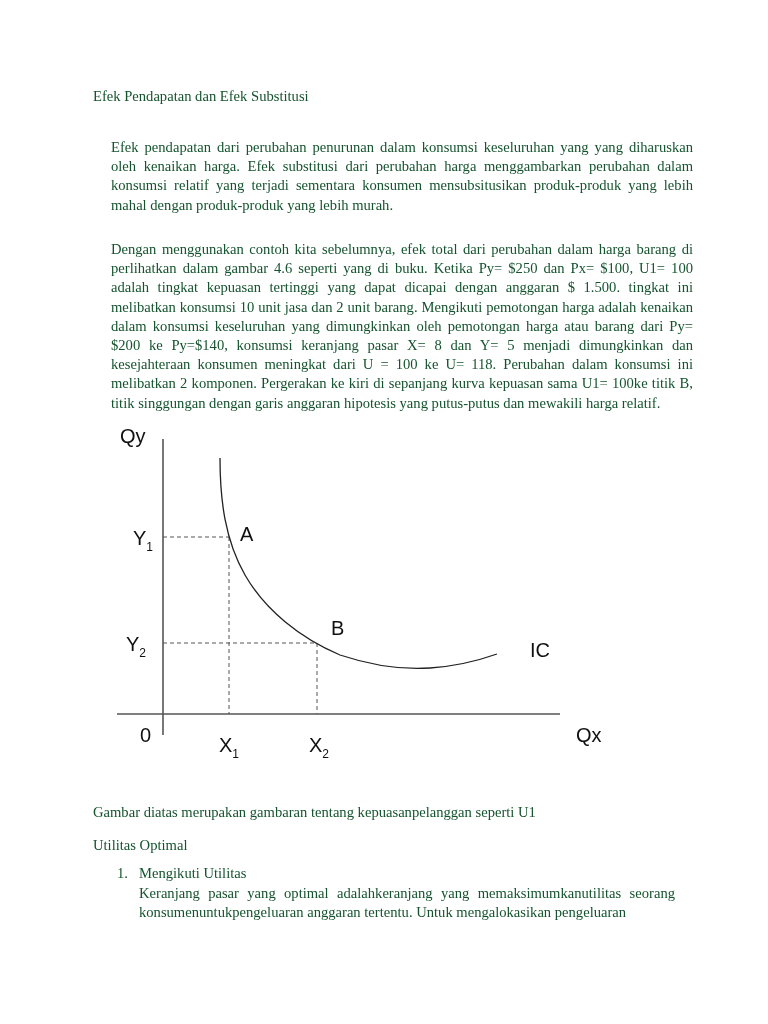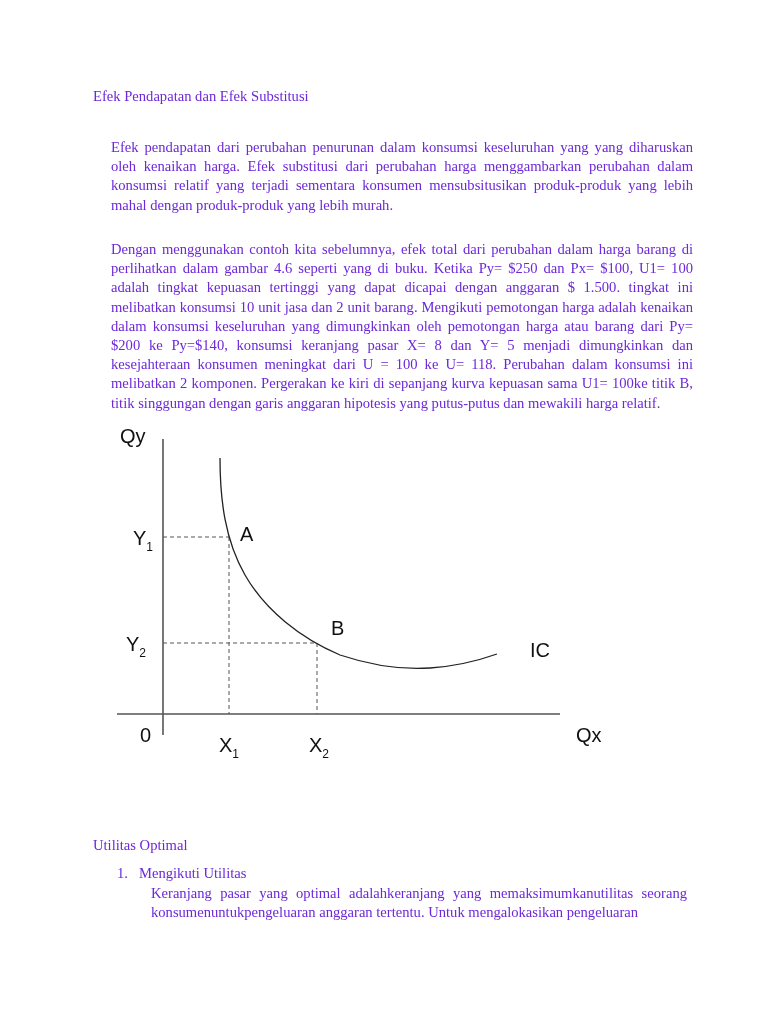--- a/index.html
+++ b/index.html
@@ -1,34 +1,34 @@
 <!DOCTYPE html>
 <html><head>
   <meta charset="utf-8">
   <style>
     html, body { margin: 0; padding: 0; background: #ffffff; }
     body { width: 768px; height: 1024px; position: relative; overflow: hidden; }
     .page {
       position: absolute; left: 0; top: 0; width: 768px; height: 1024px;
-      font-family: "Liberation Serif", serif; color: #6d28d9; font-size: 14.6px;
+      font-family: "Liberation Serif", serif; color: #14532d; font-size: 14.6px;
     }
     .heading { position: absolute; left: 93px; top: 86px; line-height: 20px; }
     .para {
       position: absolute; left: 93px; width: 582px; line-height: 19.2px;
       text-align: justify; margin: 18px;
     }
     #p1 { top: 120px; }
     #p2 { top: 222px; }
     .caption { position: absolute; left: 93px; top: 802px; line-height: 20px; }
     .section { position: absolute; left: 93px; top: 835px; line-height: 20px; }
     .list-item { position: absolute; left: 117px; top: 864px; width: 558px; }
     .list-num { position: absolute; left: 0; top: 0; line-height: 19.2px; }
     .list-title { position: absolute; left: 22px; top: 0; line-height: 19.2px; }
     .list-body {
-      position: absolute; left: 34px; top: 19.5px; width: 536px; margin: 0;
+      position: absolute; left: 22px; top: 19.5px; width: 536px; margin: 0;
       line-height: 19.2px; text-align: justify;
     }
     svg.diagram { position: absolute; left: 0; top: 0; }
     .dlabel { font-family: "Liberation Sans", sans-serif; font-size: 20px; fill: #111; }
     .dsub { font-family: "Liberation Sans", sans-serif; font-size: 12px; fill: #111; }
   </style>
 </head>
 <body>
 
 <div class="page">
@@ -59,20 +59,21 @@
     <text class="dlabel" x="133" y="545"><tspan>Y</tspan><tspan class="dsub" dy="6">1</tspan></text>
     <text class="dlabel" x="126" y="651"><tspan>Y</tspan><tspan class="dsub" dy="6">2</tspan></text>
     <text class="dlabel" x="219" y="752"><tspan>X</tspan><tspan class="dsub" dy="6">1</tspan></text>
     <text class="dlabel" x="309" y="752"><tspan>X</tspan><tspan class="dsub" dy="6">2</tspan></text>
 
     <text class="dlabel" x="240" y="541">A</text>
     <text class="dlabel" x="331" y="635">B</text>
     <text class="dlabel" x="530" y="657">IC</text>
   </svg>
 
+  <div class="caption">Gambar diatas merupakan gambaran tentang kepuasanpelanggan seperti U1</div>
 
   <div class="section">Utilitas Optimal</div>
 
   <div class="list-item">
     <span class="list-num">1.</span>
     <span class="list-title">Mengikuti Utilitas</span>
     <p class="list-body">Keranjang pasar yang optimal adalahkeranjang yang memaksimumkanutilitas seorang konsumenuntukpengeluaran anggaran tertentu. Untuk mengalokasikan pengeluaran</p>
   </div>
 
 </div>

